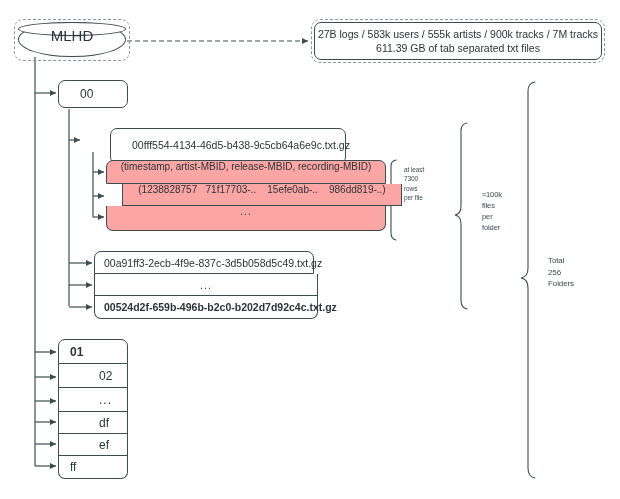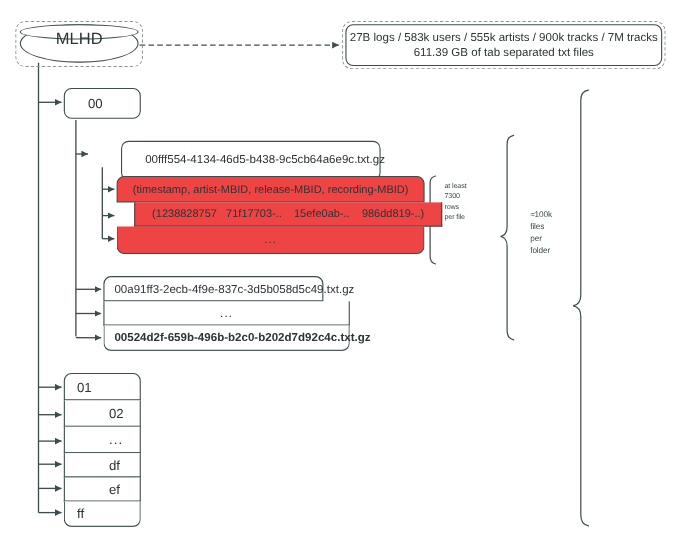--- a/index.html
+++ b/index.html
@@ -66,23 +66,23 @@
     display:flex;flex-direction:column;
     align-items:center;justify-content:center;
     font-size:10.5px;line-height:1.35;
     text-align:center;
     color:#2b3436;
   }
 
   .rowbox{
     position:absolute;
     box-sizing:border-box;
-    background:#ef4444;
-    border:1px solid #3d4c4f;
-    display:flex;align-items:center;justify-content:center;
+    background:#fca5a5;
+    border:1px solid #3d4c4f;
+    display:flex;justify-content:center;
     font-size:10px;color:#2b3436;white-space:pre;
   }
   .rowbox.first{border-radius:7px 7px 0 0;}
   .rowbox.mid{border-top:none;}
   .rowbox.last{border-top:none;border-radius:0 0 7px 7px;}
 
   .stackbox{
     position:absolute;
     box-sizing:border-box;
     background:#ffffff;
@@ -97,21 +97,21 @@
 
   .folderbox{
     position:absolute;
     box-sizing:border-box;
     background:#ffffff;
     border:1px solid #3d4c4f;
     display:flex;align-items:center;
     padding-left:11px;
     font-size:12px;color:#2b3436;
   }
-  .folderbox.first{border-radius:7px 7px 0 0;}
+  .folderbox.first{border-radius:7px 7px 0 0;font-weight:bold;}
   .folderbox.mid{border-top:none;padding-left:40px;}
   .folderbox.last{border-top:none;border-radius:0 0 7px 7px;}
 
   .brace-label{
     position:absolute;
     font-size:6.5px;
     line-height:1.45;
     color:#3d4c4f;
     white-space:pre-line;
     letter-spacing:-0.1px;
@@ -190,21 +190,21 @@
   <div class="rowbox first" style="left:106px;top:160px;width:280px;height:24px;">
     <span>(timestamp, artist-MBID, release-MBID, recording-MBID)</span>
   </div>
   <div class="rowbox mid" style="left:122px;top:184px;width:280px;height:22px;">
     <span>(1238828757   71f17703-..    15efe0ab-..    986dd819-..)</span>
   </div>
   <div class="rowbox last" style="left:106px;top:206px;width:280px;height:25px;">
     <span class="ellipsis">...</span>
   </div>
 
-  <div class="stackbox first" style="left:94px;top:251px;width:200px;height:23px;">
+  <div class="stackbox first" style="left:94px;top:251px;width:220px;height:23px;">
     <span>00a91ff3-2ecb-4f9e-837c-3d5b058d5c49.txt.gz</span>
   </div>
   <div class="stackbox mid" style="left:94px;top:274px;width:224px;height:22px;justify-content:center;padding-left:0;">
     <span class="ellipsis">...</span>
   </div>
   <div class="stackbox last" style="left:94px;top:296px;width:224px;height:23px;">
     <span>00524d2f-659b-496b-b2c0-b202d7d92c4c.txt.gz</span>
   </div>
 
   <div class="folderbox first" style="left:58px;top:339px;width:70px;height:25px;">
@@ -229,14 +229,17 @@
   <div class="brace-label" style="left:404px;top:165px;width:34px;">at least
 7300
 rows
 per file</div>
 
   <div class="brace-label m" style="left:482px;top:190px;width:40px;">≈100k
 files
 per
 folder</div>
 
+  <div class="brace-label l" style="left:548px;top:255px;width:52px;">Total
+256
+Folders</div>
 
 </div>
 
 </body></html>

